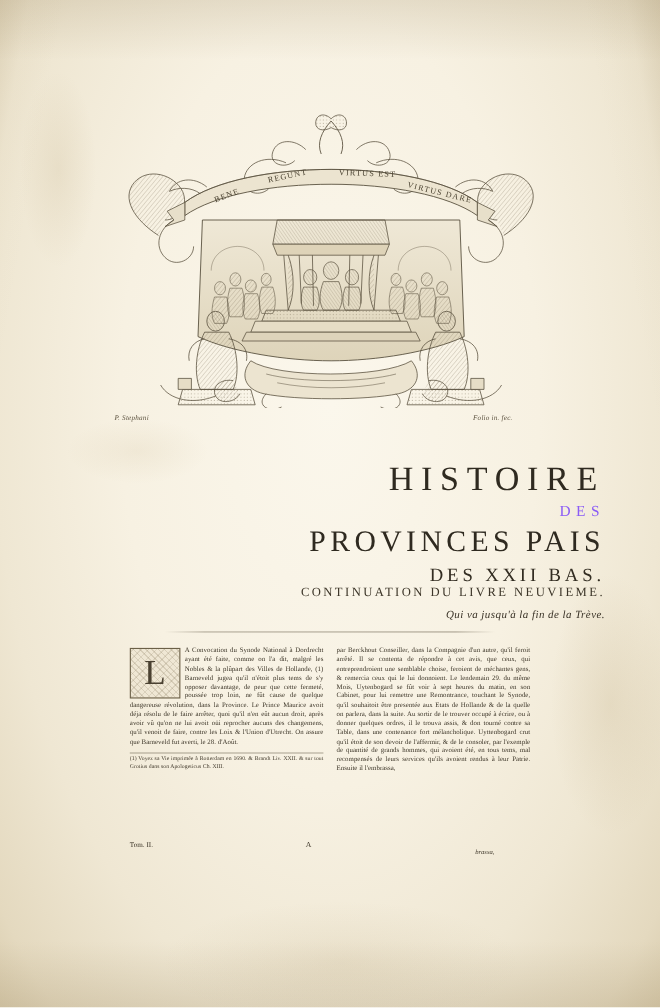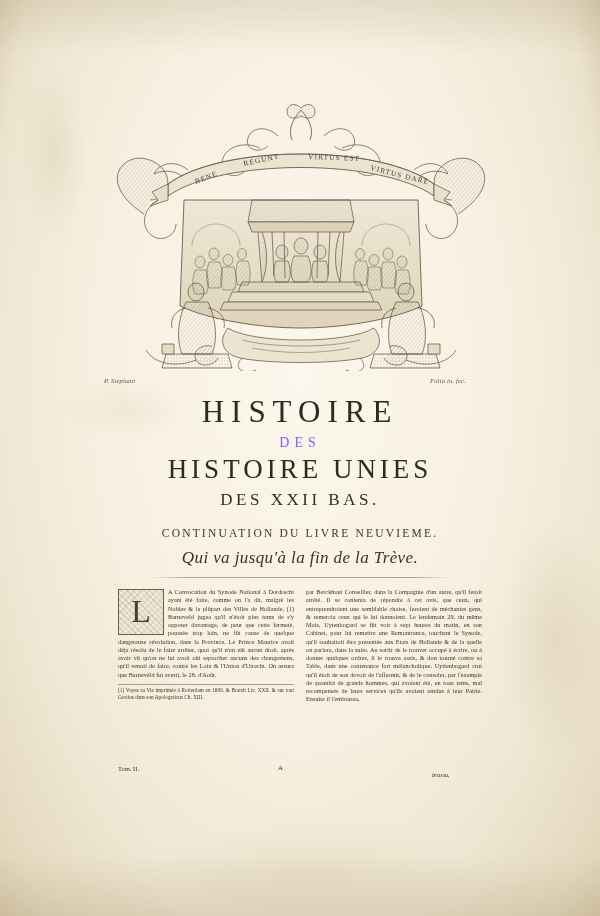--- a/index.html
+++ b/index.html
@@ -58,23 +58,23 @@
     letter-spacing: 0.2px;
     font-style: italic;
   }
   #credit-left  { left: 104px; top: 377px; }
   #credit-right { left: 430px; top: 377px; }
 
   
   #titleblock {
     position: absolute;
     left: 50px;
-    top: 396px;
+    top: 419px;
     width: 500px;
-    text-align: center;
+    text-align: right;
     color: #3a3326;
     font-family: Liberation Serif, serif;
   }
   #t-histoire {
     font-size: 31px;
     letter-spacing: 7px;
     color: #2f2a20;
     line-height: 1.05;
     margin-bottom: 2px;
   }
@@ -93,25 +93,25 @@
   }
   #t-despais {
     font-size: 17px;
     letter-spacing: 3.5px;
     margin-top: 6px;
     color: #332d22;
   }
   #t-continuation {
     font-size: 11.5px;
     letter-spacing: 2.2px;
-    margin-top: 17px;
+    margin-top: 0;
     color: #3d3629;
   }
   #t-subtitle {
-    font-size: 17px;
+    font-size: 10px;
     font-style: italic;
     margin-top: 9px;
     color: #3a3327;
     letter-spacing: 0.4px;
   }
   .rule {
     width: 300px;
     height: 1px;
     margin: 9px auto 0 auto;
     background: linear-gradient(90deg, rgba(90,80,60,0) 0%, rgba(90,80,60,0.45) 12%, rgba(90,80,60,0.5) 88%, rgba(90,80,60,0) 100%);
@@ -326,21 +326,21 @@
       </g>
     </svg>
   </div>
 
   <div class="plate-credit" id="credit-left">P. Stephani</div>
   <div class="plate-credit" id="credit-right">Folio in. fec.</div>
 
   <div id="titleblock">
     <div id="t-histoire">HISTOIRE</div>
     <div id="t-des1">DES</div>
-    <div id="t-provinces">HISTOIRE UNIES</div>
+    <div id="t-provinces">PROVINCES PAIS</div>
     <div id="t-despais">DES XXII BAS.</div>
     <div id="t-continuation">CONTINUATION DU LIVRE NEUVIEME.</div>
     <div id="t-subtitle">Qui va jusqu'à la fin de la Trève.</div>
     <div class="rule"></div>
   </div>
 
   <div id="body">
     <div id="cols">
       <div class="col">
         <span class="dropcap">L</span>

